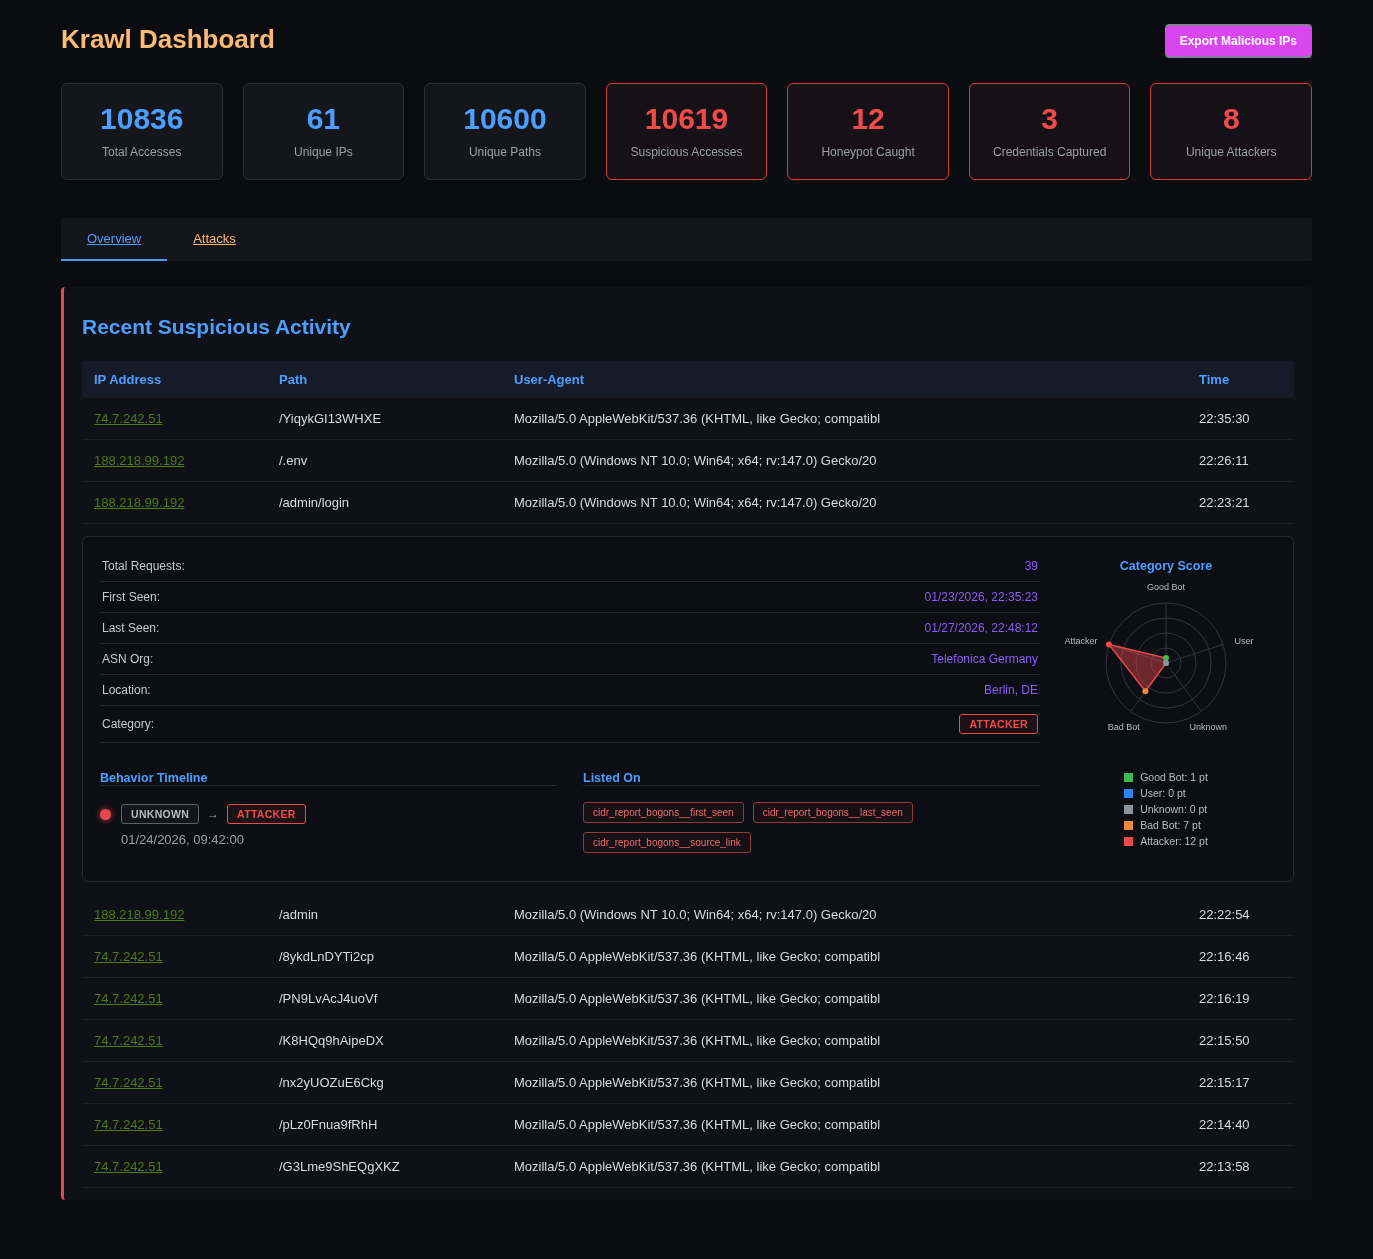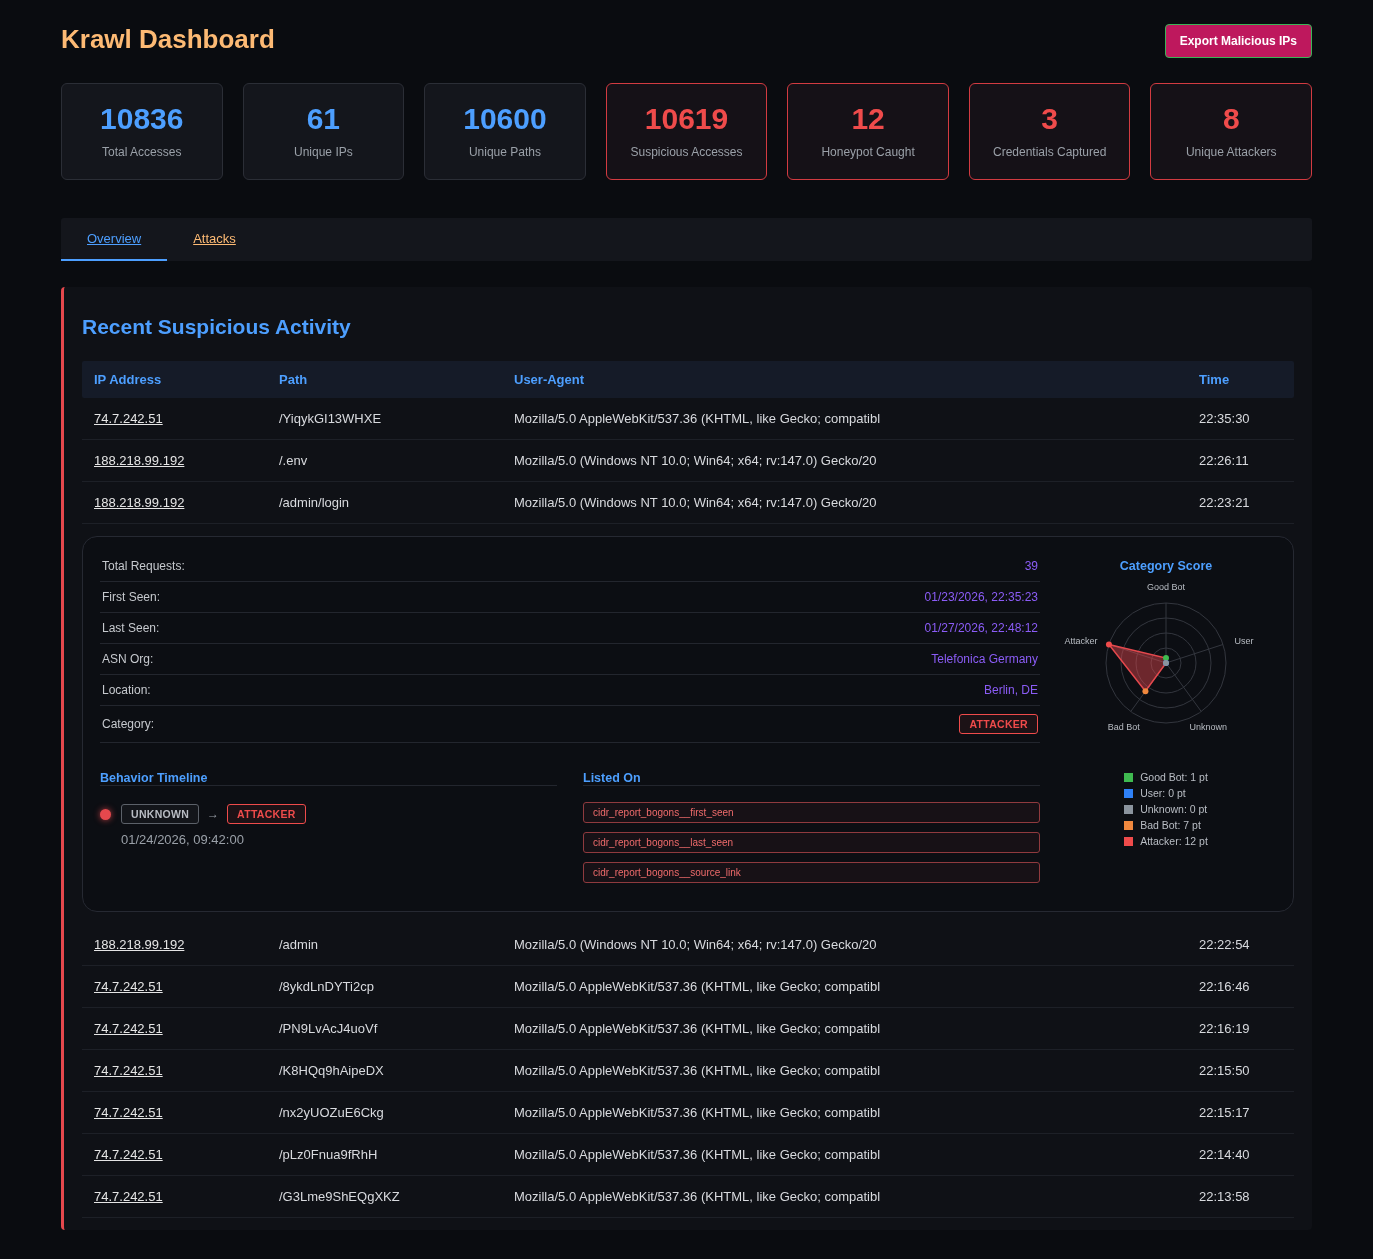--- a/index.html
+++ b/index.html
@@ -11,21 +11,21 @@
     color: #d8dade;
     font-family: "Liberation Sans", sans-serif;
   }
   .container { width: 1251px; margin: 0 auto; }
 
   
   .topbar { position: relative; padding: 24px 0 14px; }
   .topbar h1 { margin: 0; text-align: left; color: #fdba74; font-size: 26px; font-weight: bold; }
   .export-btn {
     position: absolute; right: 0; top: 24px;
-    background: #be185d; color: #fff; border: 1px solid #3bb457; border-radius: 4px;
+    background: #d946ef; color: #fff; border: 1px solid #3bb457; border-radius: 4px;
     padding: 9px 14px; font-size: 12px; font-weight: bold; cursor: pointer;
     font-family: "Liberation Sans", sans-serif;
     margin-left: 12px;
   }
 
   
   .stats-row { display: flex; gap: 20px; margin-top: 14px; }
   .stat-card {
     flex: 1; background: #14161c; border: 1px solid #2b2e36; border-radius: 6px;
     text-align: center; padding: 18px 6px 20px;
@@ -51,26 +51,26 @@
   .thead {
     display: grid; grid-template-columns: 185px 235px 1fr 107px;
     background: #151b28; color: #4d9fff; font-weight: bold; font-size: 13px; border-radius: 2px;
   }
   .thead > div { padding: 11px 12px; }
   .trow {
     display: grid; grid-template-columns: 185px 235px 1fr 107px;
     border-bottom: 1px solid #1d2027; font-size: 13px; cursor: pointer;
   }
   .cell { padding: 13px 12px; white-space: nowrap; overflow: hidden; }
-  .cell-ip a { color: #e5e5e5; text-decoration: underline; }
+  .cell-ip a { color: #4d7c0f; text-decoration: underline; }
 
   
   .detail {
     display: grid; grid-template-columns: 1fr 220px; gap: 16px;
-    background: #0c0e13; border: 1px solid #262932; border-radius: 15px;
+    background: #0c0e13; border: 1px solid #262932; border-radius: 6px;
     margin: 12px 0; padding: 14px 17px 28px;
   }
   .field-row {
     display: flex; justify-content: space-between; align-items: center;
     padding: 8px 2px; border-bottom: 1px solid #23262e; font-size: 12px;
   }
   .field-label { color: #c6c9ce; }
   .field-value { color: #8b5cf6; font-weight: normal; }
 
   .badge {
@@ -87,21 +87,21 @@
   }
   .timeline-entry { display: flex; gap: 10px; margin-top: 18px; }
   .timeline-dot {
     width: 11px; height: 11px; border-radius: 50%; background: #e5484d;
     box-shadow: 0 0 6px rgba(229,72,77,0.8); margin-top: 5px; flex: none;
   }
   .timeline-badges { display: flex; align-items: center; gap: 8px; }
   .timeline-arrow { color: #9aa0a8; font-size: 12px; }
   .timeline-time { font-size: 13px; color: #9aa0a8; margin-top: 8px; }
 
-  .listed-badges { display: flex; flex-wrap: wrap; gap: 9px; margin-top: 16px; flex-direction: column; }
+  .listed-badges { display: flex; flex-wrap: wrap; gap: 9px; margin-top: 16px; }
   .listed-badge {
     font-size: 10px; color: #ef6b6b; border: 1px solid #8f3a3e;
     padding: 4px 9px; border-radius: 3px; background: rgba(229,72,77,0.05);
   }
 
   
   .chart-col { text-align: center; }
   .chart-title { color: #4d9fff; font-size: 12.5px; margin: 8px 0 4px; font-weight: bold; }
   .axis-label { fill: #b9bdc4; font-size: 9px; font-family: "Liberation Sans", sans-serif; }
   .grid-circle { fill: none; stroke: #33363e; stroke-width: 1; }

